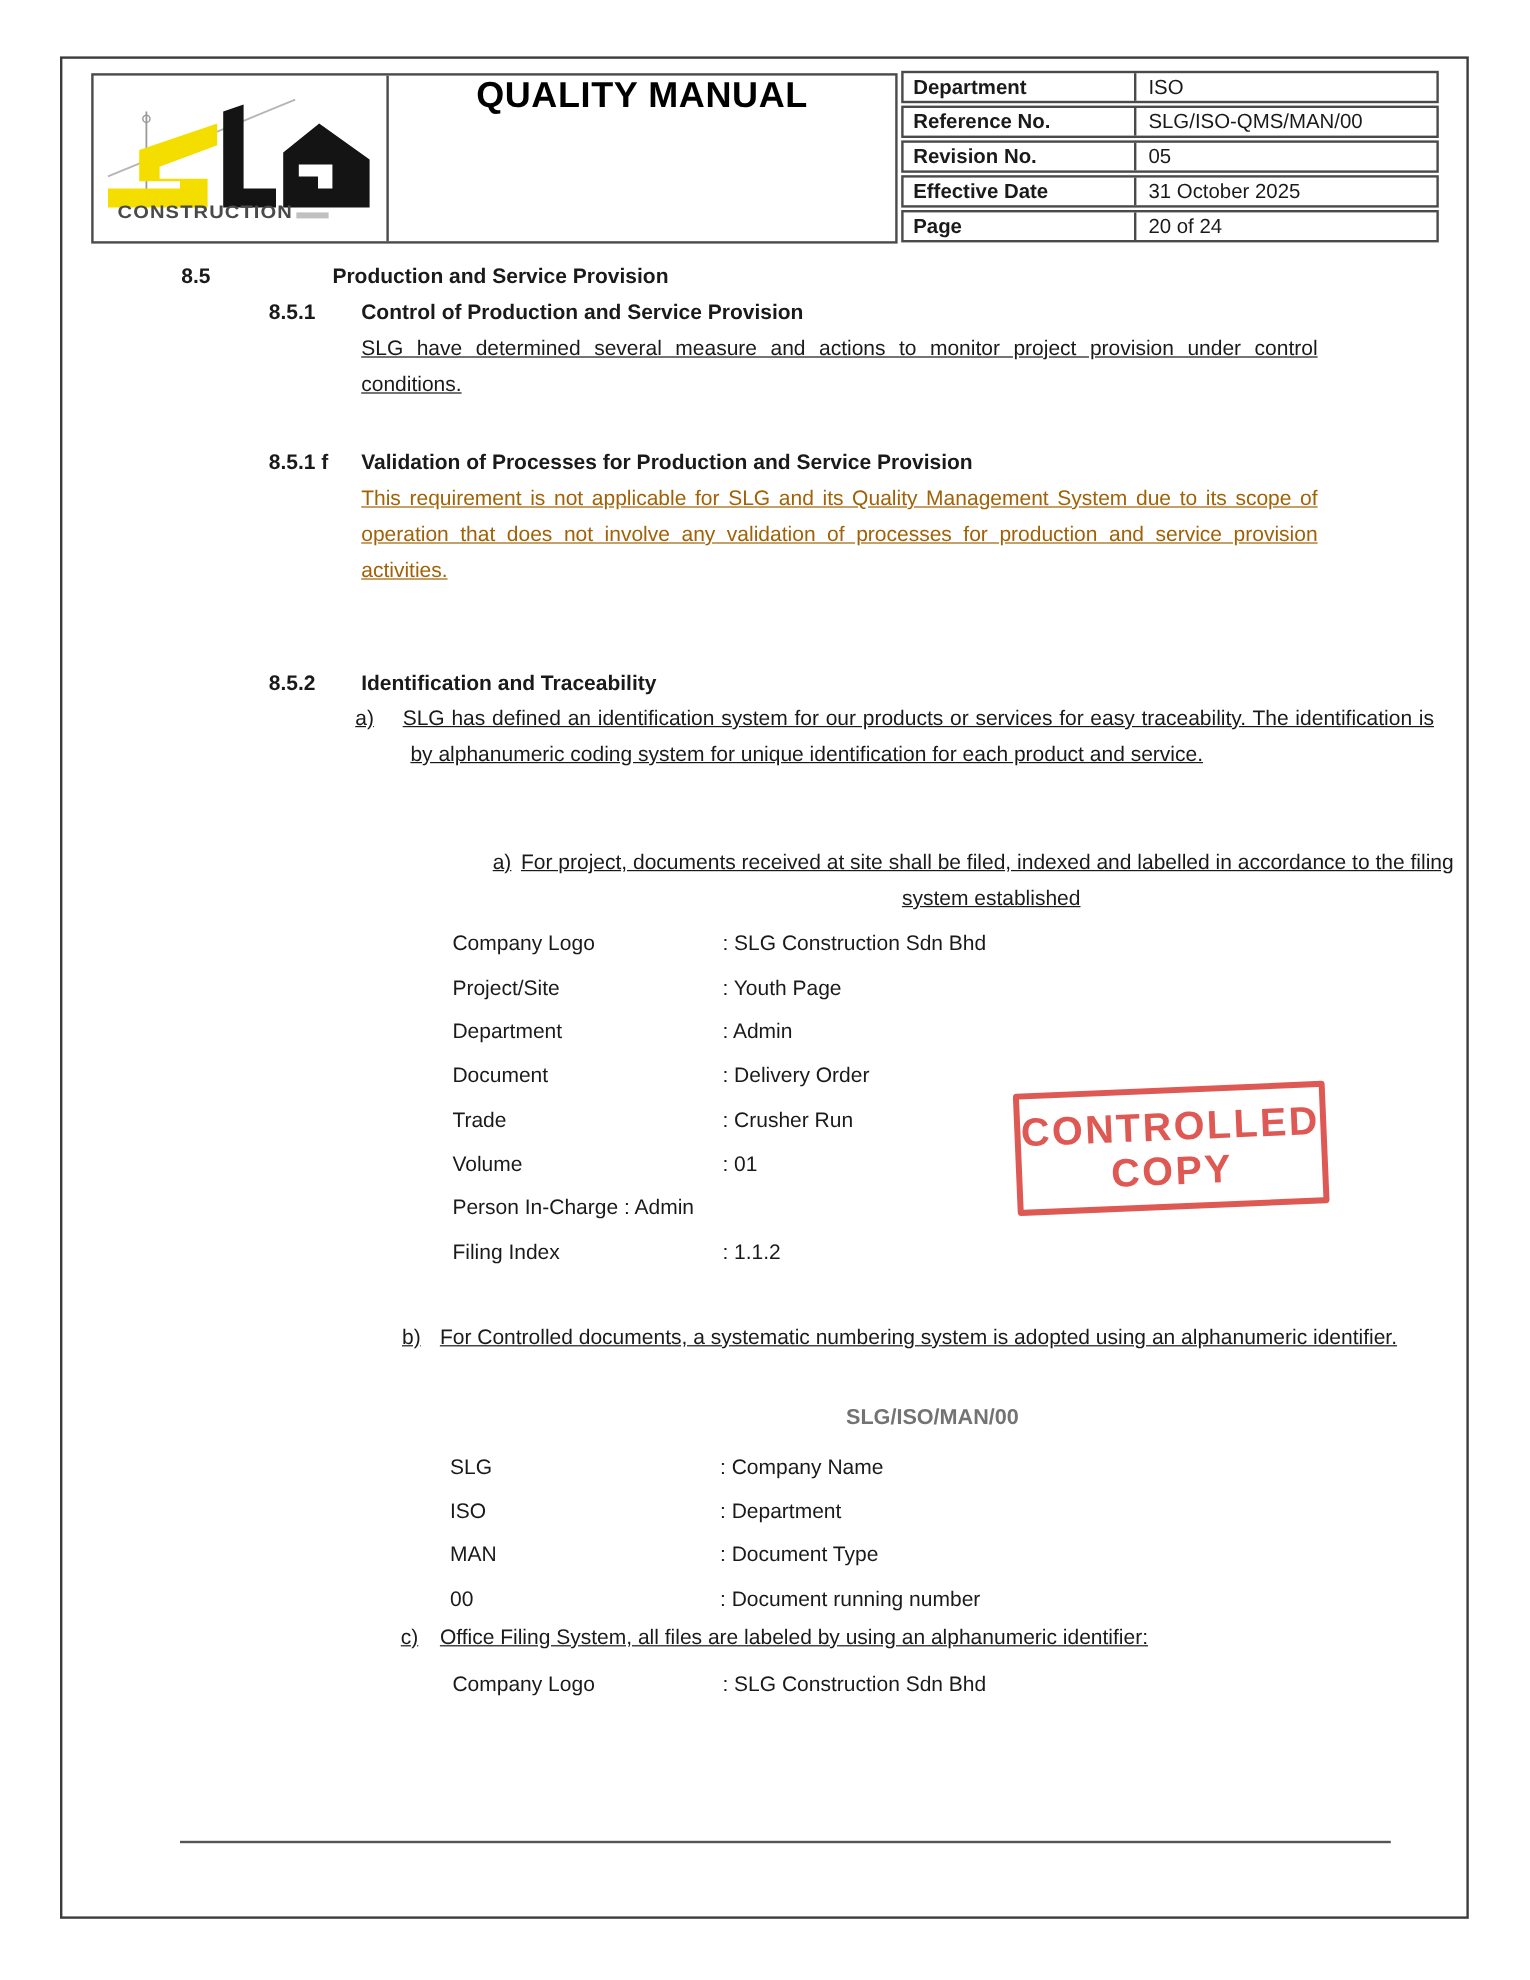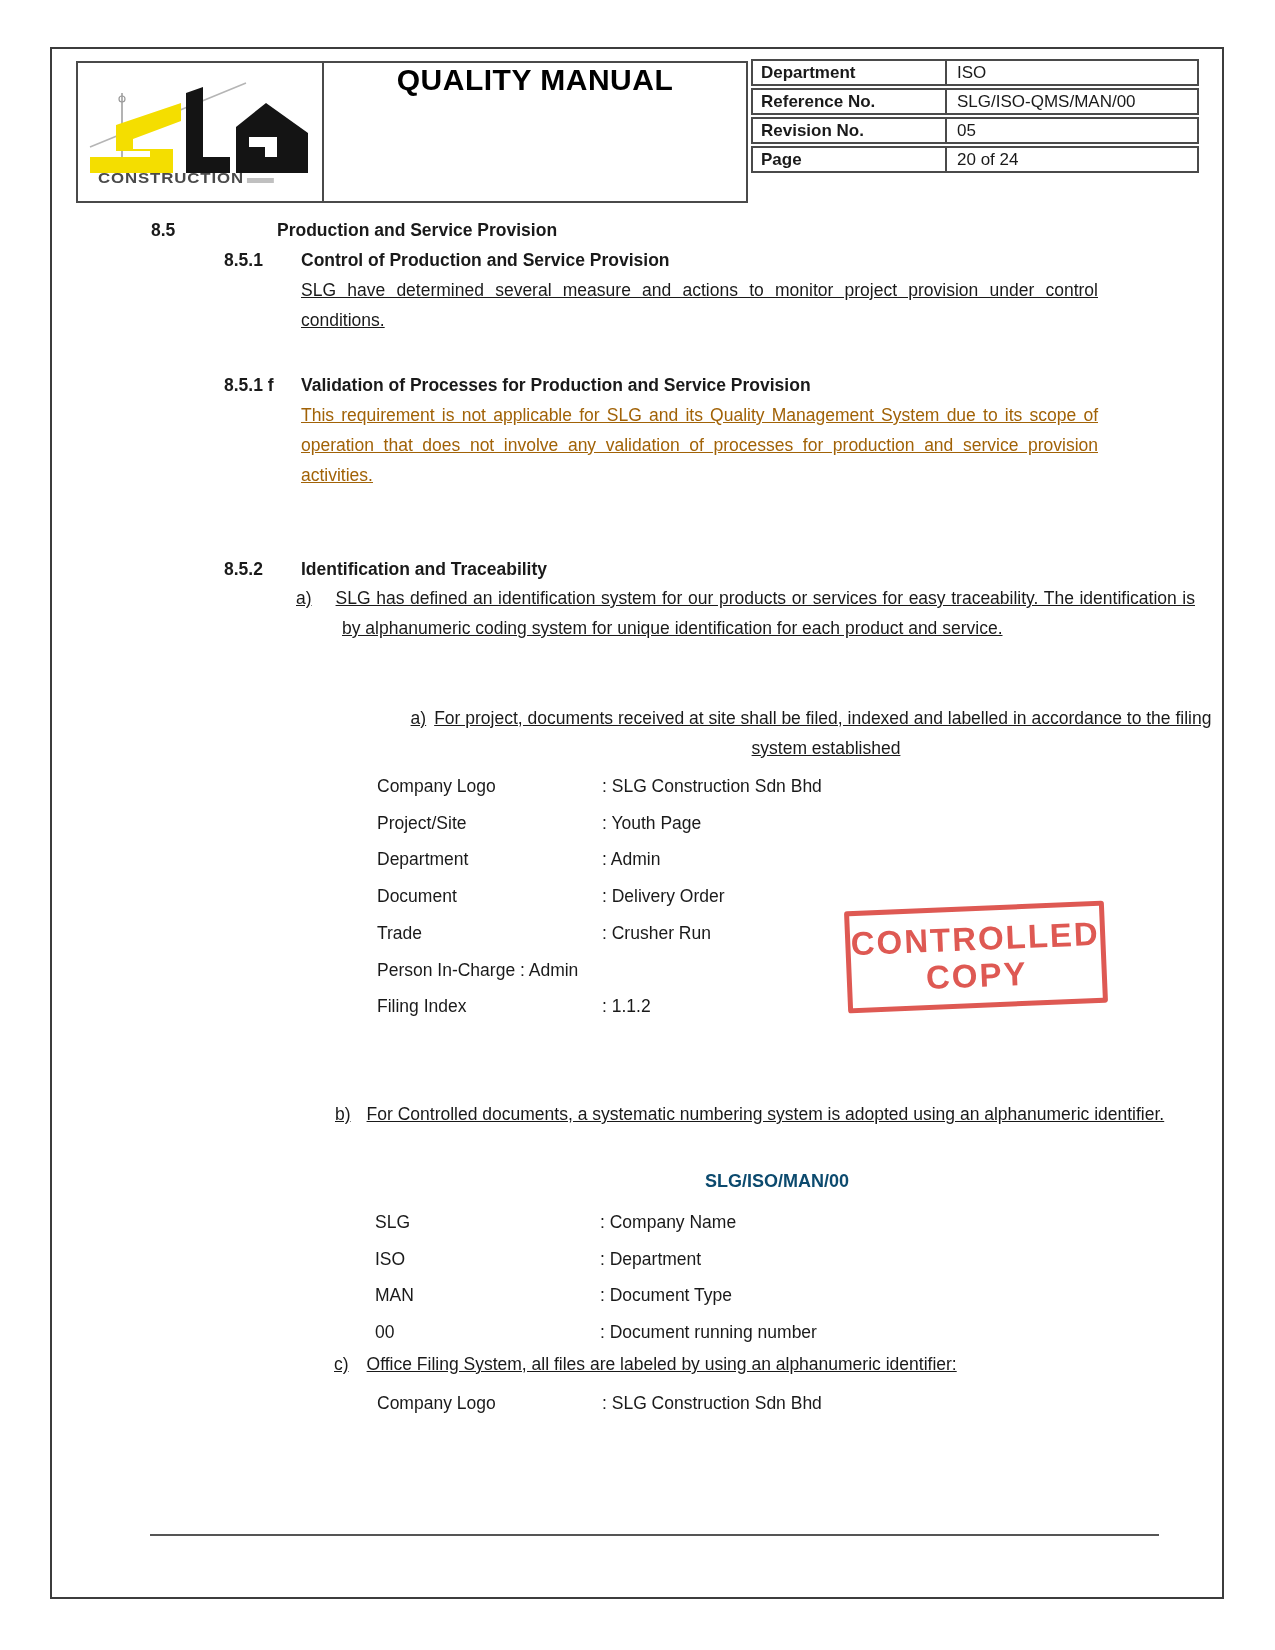--- a/index.html
+++ b/index.html
@@ -29,21 +29,21 @@
   .sec-row{position:absolute;display:flex;font-weight:bold;font-size:17.5px;line-height:30px;}
   .sec-num{flex:none;}
   .para{position:absolute;font-size:17.5px;line-height:30px;text-align:justify;text-decoration:underline;}
   .para.noj{text-align:left;}
   .blue{color:#a16207;}
   .hang{padding-left:46px;text-indent:-46px;}
   .hang-b{padding-left:38px;text-indent:-38px;}
   .kv{position:absolute;font-size:17.5px;line-height:36.7px;}
   .kv-row{white-space:nowrap;}
   .kv-label{display:inline-block;width:225px;}
-  .ref-code{position:absolute;font-size:18px;font-weight:bold;color:#0c4a6e;
+  .ref-code{position:absolute;font-size:18px;font-weight:bold;color:#737373;
             text-align:center;}
   .stamp{position:absolute;left:794px;top:857px;width:250px;height:92px;
          border:5px solid #dc4b45;border-radius:3px;color:#dc4b45;
          transform:rotate(-2.4deg);display:flex;flex-direction:column;
          align-items:center;justify-content:center;font-weight:bold;
          font-size:33px;line-height:37px;letter-spacing:2px;opacity:.92;}
   .footer-rule{position:absolute;left:98px;top:1485px;width:1009px;height:0;
                border-top:2px solid #555;}
 </style>
 </head>
@@ -76,20 +76,24 @@
     </div>
     <div class="info-row">
       <div class="info-label">Reference No.</div>
       <div class="info-value">SLG/ISO-QMS/MAN/00</div>
     </div>
     <div class="info-row">
       <div class="info-label">Revision No.</div>
       <div class="info-value">05</div>
     </div>
     <div class="info-row">
+      <div class="info-label">Effective Date</div>
+      <div class="info-value">31 October 2025</div>
+    </div>
+    <div class="info-row">
       <div class="info-label">Page</div>
       <div class="info-value">20 of 24</div>
     </div>
   </div>
 
   <div class="sec-row" style="left:99px;top:166px;">
     <span class="sec-num" style="width:126px;">8.5</span>
     <span>Production and Service Provision</span>
   </div>
 
@@ -113,20 +117,21 @@
   <div class="para hang" style="left:244px;top:534px;width:853px;"><span>a)</span><span style="display:inline-block;width:24px;"></span><span>SLG has defined an identification system for our products or services for easy traceability. The identification is by alphanumeric coding system for unique identification for each product and service.</span></div>
 
   <div class="para noj" style="left:341px;top:654px;width:806px;padding-left:30px;text-indent:-30px;text-align:center;"><span>a)</span><span style="display:inline-block;width:8px;"></span><span>For project, documents received at site shall be filed, indexed and labelled in accordance to the filing system established</span></div>
 
   <div class="kv" style="left:325px;top:719px;">
     <div class="kv-row"><span class="kv-label">Company Logo</span><span>: SLG Construction Sdn Bhd</span></div>
     <div class="kv-row"><span class="kv-label">Project/Site</span><span>: Youth Page</span></div>
     <div class="kv-row"><span class="kv-label">Department</span><span>: Admin</span></div>
     <div class="kv-row"><span class="kv-label">Document</span><span>: Delivery Order</span></div>
     <div class="kv-row"><span class="kv-label">Trade</span><span>: Crusher Run</span></div>
+    <div class="kv-row"><span class="kv-label">Volume</span><span>: 01</span></div>
     <div class="kv-row"><span>Person In-Charge : Admin</span><span></span></div>
     <div class="kv-row"><span class="kv-label">Filing Index</span><span>: 1.1.2</span></div>
   </div>
 
   <div class="stamp">
     <div>CONTROLLED</div>
     <div>COPY</div>
   </div>
 
   <div class="para hang-b" style="left:283px;top:1050px;width:850px;"><span>b)</span><span style="display:inline-block;width:16px;"></span><span>For Controlled documents, a systematic numbering system is adopted using an alphanumeric identifier.</span></div>

